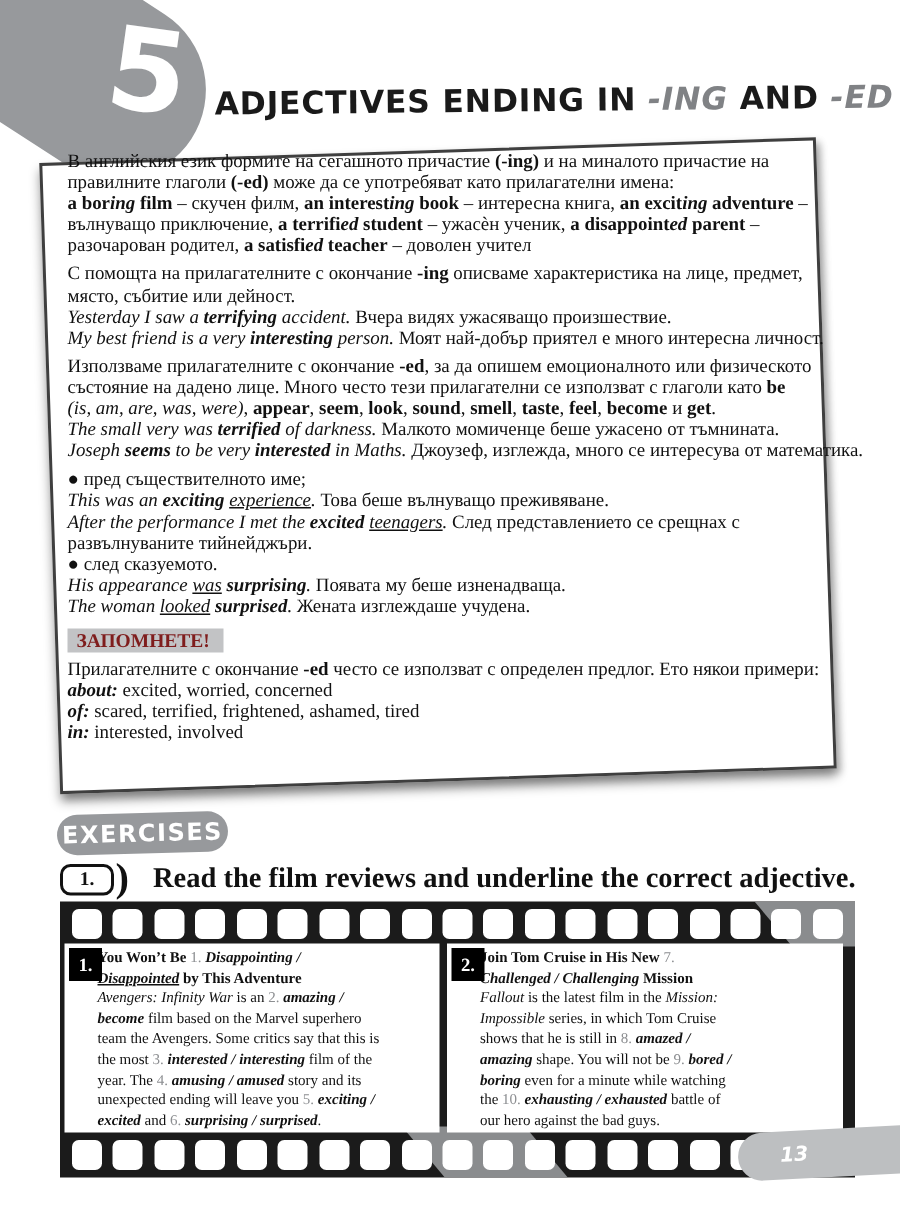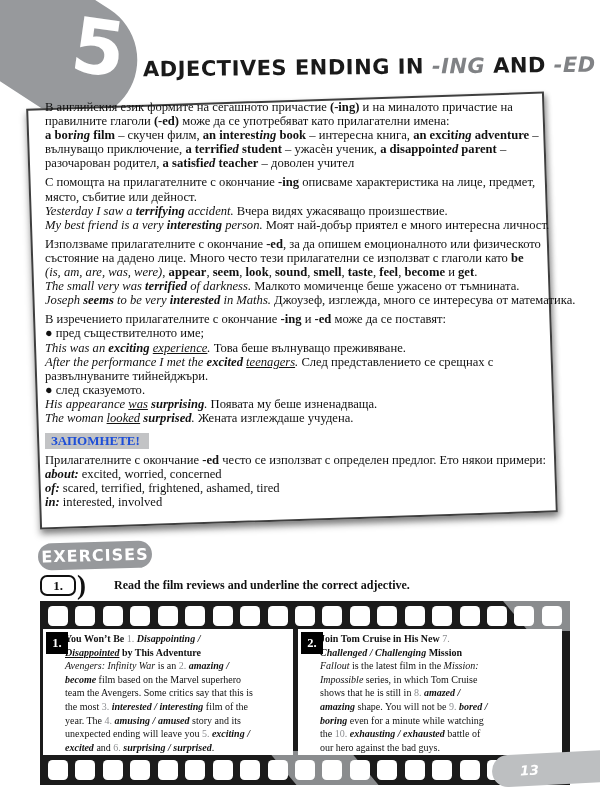--- a/index.html
+++ b/index.html
@@ -25,33 +25,33 @@
                    letter-spacing:0.5px; color:#1a1a1a; transform:rotate(-0.6deg); }
   .chapter-title .st-g { color:#808285; }
 
   
   .theory-border { position:absolute; left:33px; top:100px; width:518px; height:421px;
                    background:#fff; border:2px solid #3f3f3f; transform:rotate(-1.9deg);
                    box-shadow:0 5px 7px rgba(0,0,0,.40), 3px 3px 5px rgba(0,0,0,.18); z-index:1; }
   .theory-text { position:absolute; left:45px; top:100px; width:505px; z-index:2;
                  font-size:12.6px; line-height:14.1px; }
   .para { margin-bottom:5px; }
-  .remember-heading { display:inline-block; background:#c2c3c5; color:#1d4ed8; font-weight:700;
+  .remember-heading { display:inline-block; background:#c2c3c5; color:#7f1d1d; font-weight:700;
                       font-size:13px; padding:1px 9px 1px 6px; margin:3px 0 4px;text-align:center; }
 
   
   .exercises-pill { position:absolute; left:38px; top:542px; width:114px; height:27px;
                     background:#97999c; border-radius:14px; color:#fff; z-index:2;
                     font-family:"DejaVu Sans", sans-serif; font-weight:700; font-size:16px;
                     letter-spacing:1px; text-align:center; line-height:27px; transform:rotate(-1.5deg); }
   .exercise-header { position:absolute; left:40px; top:575px; display:flex; align-items:center; z-index:2; }
   .ex-badge { display:inline-flex; width:36px; height:21px; border:2px solid #111; border-radius:7px;
               align-items:center; justify-content:center; font-weight:700; font-size:13px; background:#fff; }
   .ex-paren { font-size:27px; font-weight:700; line-height:20px; margin-left:1px; transform:translateY(-1px); }
-  .ex-instruction { font-weight:700; font-size:12px; margin-left:28px; white-space:nowrap; }
+  .ex-instruction { font-weight:700; font-size:19px; margin-left:16px; white-space:nowrap; }
 
   
   .film-strip { position:absolute; left:40px; top:601px; width:530px; height:184px;
                 background:#1b1b1b; overflow:hidden; z-index:2; }
   .shine { position:absolute; background:#8a8c8e; z-index:1; transform-origin:0 0; }
   .shine-tr { left:463px; top:0; width:130px; height:30px; transform:skewX(40deg); }
   .shine-bm { left:228px; top:150px; width:82px; height:34px; transform:skewX(40deg); }
   .holes-row { position:absolute; left:0; width:100%; height:30px; display:flex;
                justify-content:space-between; padding:5px 8px; z-index:2; }
   .holes-top { top:0; } .holes-bottom { bottom:0; }
@@ -95,21 +95,20 @@
         <div class="rtline"><span class="st-i">My best friend is a very </span><span class="st-b st-i">interesting</span><span class="st-i"> person.</span><span> Моят най-добър приятел е много интересна личност.</span></div>
       </div>
     <div class="para">
         <div class="rtline"><span>Използваме прилагателните с окончание </span><span class="st-b">-ed</span><span>, за да опишем емоционалното или физическото</span></div>
         <div class="rtline"><span>състояние на дадено лице. Много често тези прилагателни се използват с глаголи като </span><span class="st-b">be</span></div>
         <div class="rtline"><span class="st-i">(is, am, are, was, were)</span><span>, </span><span class="st-b">appear</span><span>, </span><span class="st-b">seem</span><span>, </span><span class="st-b">look</span><span>, </span><span class="st-b">sound</span><span>, </span><span class="st-b">smell</span><span>, </span><span class="st-b">taste</span><span>, </span><span class="st-b">feel</span><span>, </span><span class="st-b">become</span><span> и </span><span class="st-b">get</span><span>.</span></div>
         <div class="rtline"><span class="st-i">The small very was </span><span class="st-b st-i">terrified</span><span class="st-i"> of darkness.</span><span> Малкото момиченце беше ужасено от тъмнината.</span></div>
         <div class="rtline"><span class="st-i">Joseph </span><span class="st-b st-i">seems</span><span class="st-i"> to be very </span><span class="st-b st-i">interested</span><span class="st-i"> in Maths.</span><span> Джоузеф, изглежда, много се интересува от математика.</span></div>
       </div>
     <div class="para">
-        <div class="rtline"><span>В изречението прилагателните с окончание </span><span class="st-b">-ing</span><span> и </span><span class="st-b">-ed</span><span> може да се поставят:</span></div>
         <div class="rtline"><span>●  пред съществителното име;</span></div>
         <div class="rtline"><span class="st-i">This was an </span><span class="st-b st-i">exciting</span><span class="st-i"> </span><span class="st-i st-u">experience</span><span class="st-i">.</span><span> Това беше вълнуващо преживяване.</span></div>
         <div class="rtline"><span class="st-i">After the performance I met the </span><span class="st-b st-i">excited</span><span class="st-i"> </span><span class="st-i st-u">teenagers</span><span class="st-i">.</span><span> След представлението се срещнах с</span></div>
         <div class="rtline"><span>развълнуваните тийнейджъри.</span></div>
         <div class="rtline"><span>●  след сказуемото.</span></div>
         <div class="rtline"><span class="st-i">His appearance </span><span class="st-i st-u">was</span><span class="st-i"> </span><span class="st-b st-i">surprising</span><span class="st-i">.</span><span> Появата му беше изненадваща.</span></div>
         <div class="rtline"><span class="st-i">The woman </span><span class="st-i st-u">looked</span><span class="st-i"> </span><span class="st-b st-i">surprised</span><span class="st-i">.</span><span> Жената изглеждаше учудена.</span></div>
       </div>
     <div>
       <span class="remember-heading">ЗАПОМНЕТЕ!</span>

